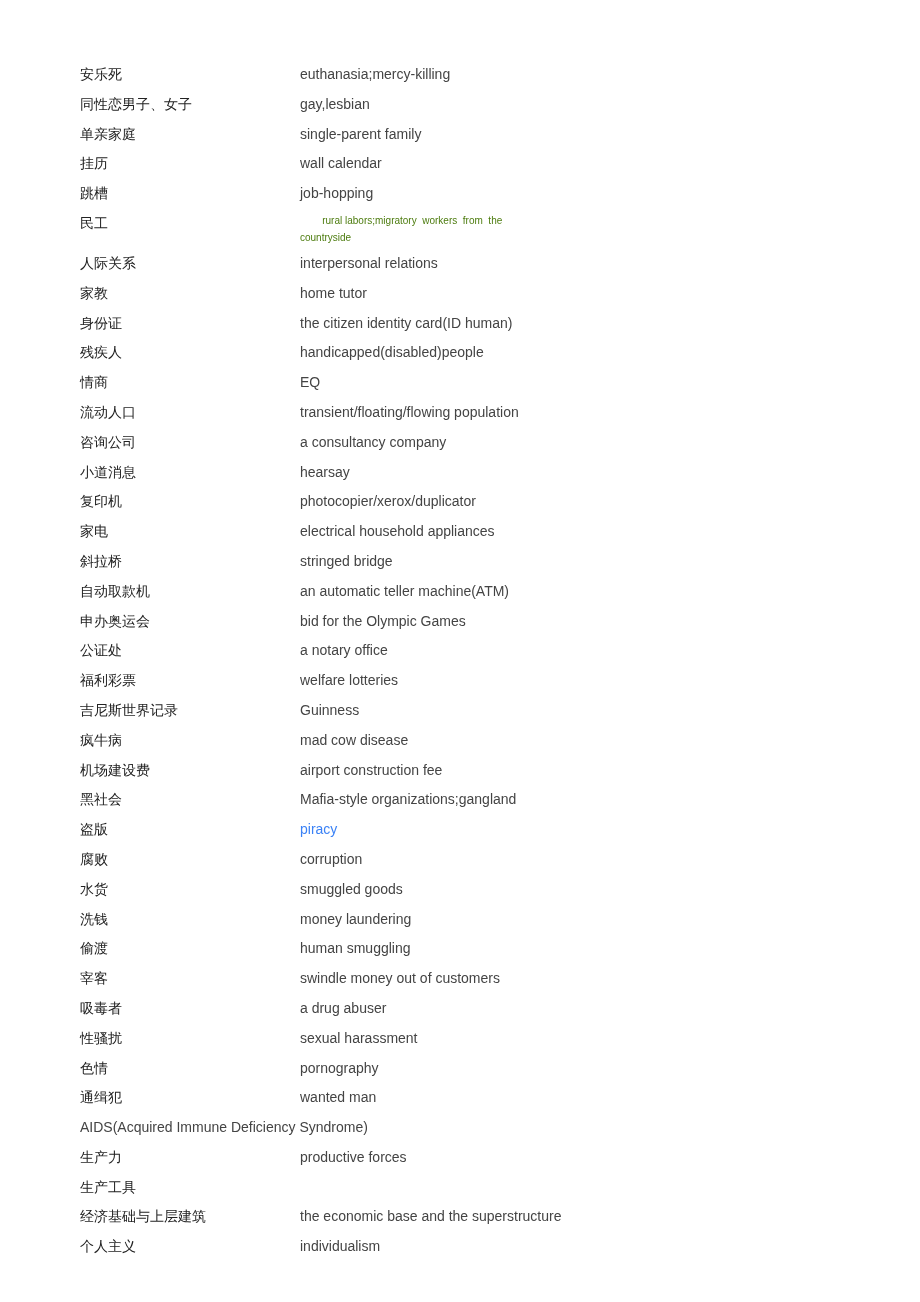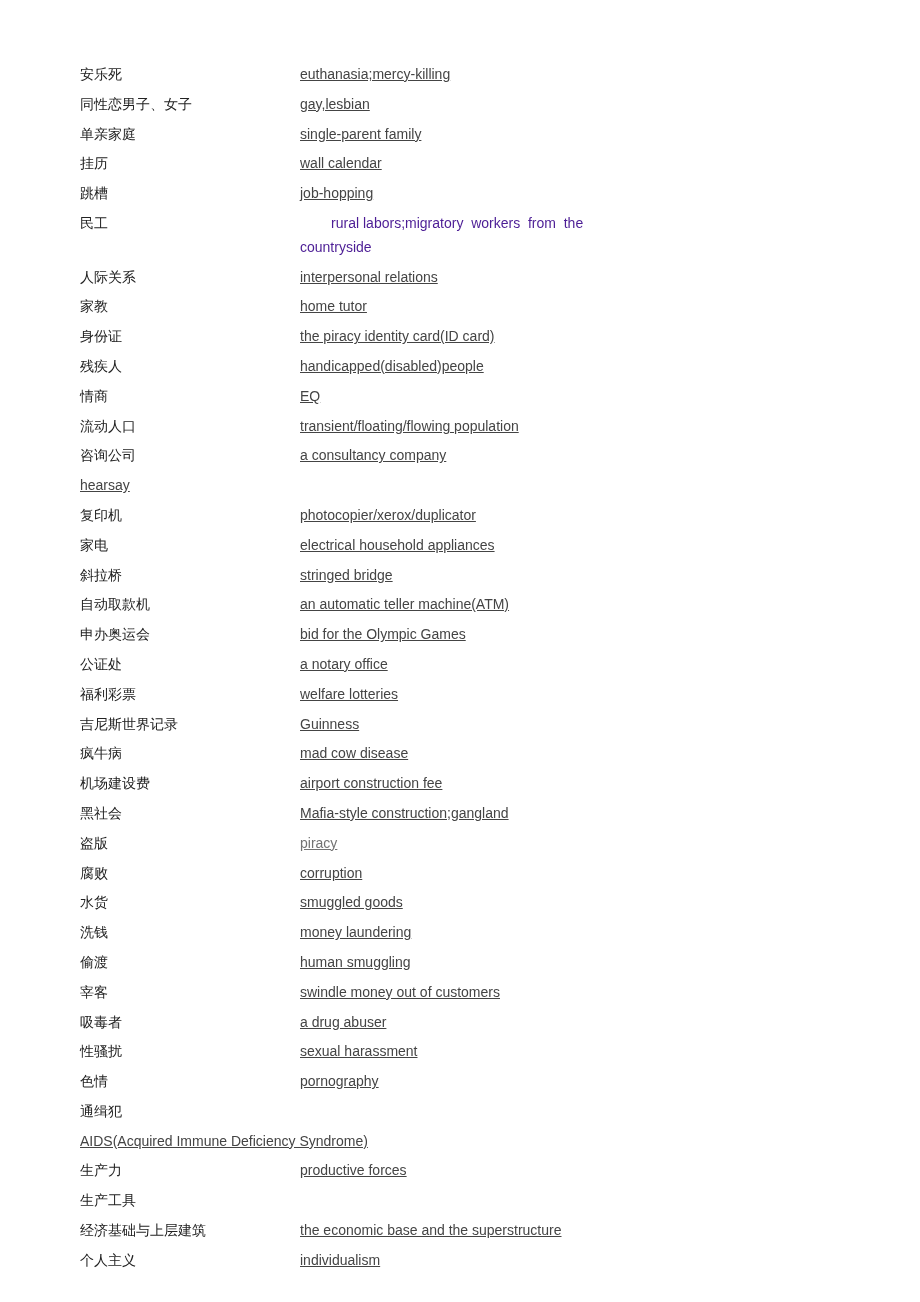--- a/index.html
+++ b/index.html
@@ -26,36 +26,35 @@
       min-width: 220px;
       width: 220px;
       font-size: 14px;
       color: #222;
       flex-shrink: 0;
     }
     .english-col {
       flex: 1;
       font-size: 14px;
       color: #444;
-      text-decoration: underline;
     }
     .english-col.red {
-      color: #737373;
+      color: #3b82f6;
     }
     .multiline-row {
       display: flex;
       align-items: flex-start;
       padding: 3px 0;
       line-height: 1.7;
       justify-content: flex-end;
     }
     .multiline-english {
       flex: 1;
-      font-size: 14px;
-      color: #4c1d95;
+      font-size: 10px;
+      color: #4d7c0f;
     }
   </style>
 </head>
 <body>
 
 <div>
 <div class="vocab-row">
       <span class="chinese-col">安乐死</span>
       <span class="english-col">euthanasia;mercy-killing</span>
     </div>
@@ -82,39 +81,40 @@
     <div class="vocab-row">
       <span class="chinese-col">人际关系</span>
       <span class="english-col">interpersonal relations</span>
     </div>
     <div class="vocab-row">
       <span class="chinese-col">家教</span>
       <span class="english-col">home tutor</span>
     </div>
     <div class="vocab-row">
       <span class="chinese-col">身份证</span>
-      <span class="english-col">the piracy identity card(ID card)</span>
+      <span class="english-col">the citizen identity card(ID human)</span>
     </div>
     <div class="vocab-row">
       <span class="chinese-col">残疾人</span>
       <span class="english-col">handicapped(disabled)people</span>
     </div>
     <div class="vocab-row">
       <span class="chinese-col">情商</span>
       <span class="english-col">EQ</span>
     </div>
     <div class="vocab-row">
       <span class="chinese-col">流动人口</span>
       <span class="english-col">transient/floating/flowing population</span>
     </div>
     <div class="vocab-row">
       <span class="chinese-col">咨询公司</span>
       <span class="english-col">a consultancy company</span>
     </div>
     <div class="vocab-row">
+      <span class="chinese-col">小道消息</span>
       <span class="english-col">hearsay</span>
     </div>
     <div class="vocab-row">
       <span class="chinese-col">复印机</span>
       <span class="english-col">photocopier/xerox/duplicator</span>
     </div>
     <div class="vocab-row">
       <span class="chinese-col">家电</span>
       <span class="english-col">electrical household appliances</span>
     </div>
@@ -145,21 +145,21 @@
     <div class="vocab-row">
       <span class="chinese-col">疯牛病</span>
       <span class="english-col">mad cow disease</span>
     </div>
     <div class="vocab-row">
       <span class="chinese-col">机场建设费</span>
       <span class="english-col">airport construction fee</span>
     </div>
     <div class="vocab-row">
       <span class="chinese-col">黑社会</span>
-      <span class="english-col">Mafia-style construction;gangland</span>
+      <span class="english-col">Mafia-style organizations;gangland</span>
     </div>
     <div class="vocab-row">
       <span class="chinese-col">盗版</span>
       <span class="english-col red">piracy</span>
     </div>
     <div class="vocab-row">
       <span class="chinese-col">腐败</span>
       <span class="english-col">corruption</span>
     </div>
     <div class="vocab-row">
@@ -185,20 +185,21 @@
     <div class="vocab-row">
       <span class="chinese-col">性骚扰</span>
       <span class="english-col">sexual harassment</span>
     </div>
     <div class="vocab-row">
       <span class="chinese-col">色情</span>
       <span class="english-col">pornography</span>
     </div>
     <div class="vocab-row">
       <span class="chinese-col">通缉犯</span>
+      <span class="english-col">wanted man</span>
     </div>
     <div class="vocab-row">
       <span class="english-col">AIDS(Acquired Immune Deficiency Syndrome)</span>
     </div>
     <div class="vocab-row">
       <span class="chinese-col">生产力</span>
       <span class="english-col">productive forces</span>
     </div>
     <div class="vocab-row">
       <span class="chinese-col">生产工具</span>

